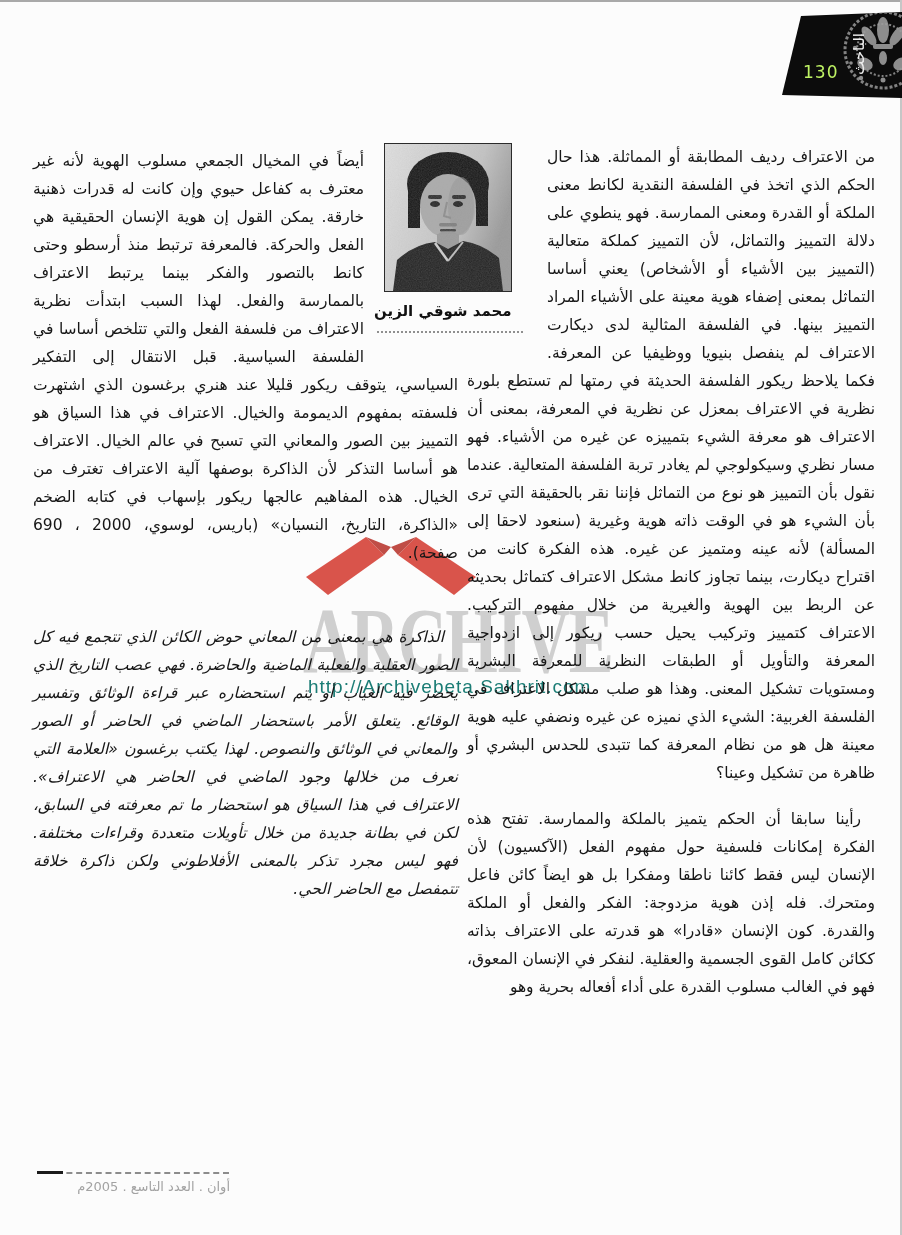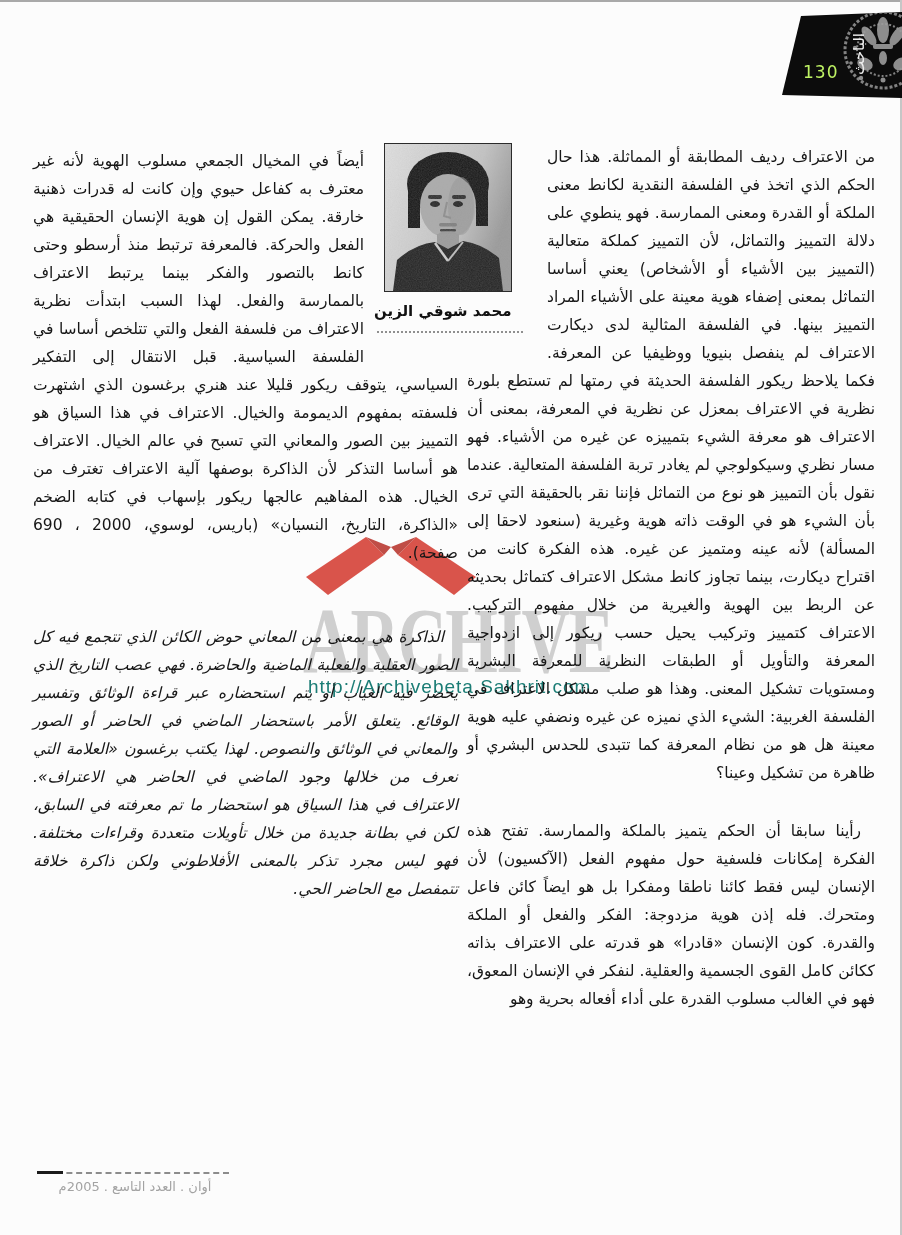--- a/index.html
+++ b/index.html
@@ -61,31 +61,31 @@
 
   
   .col{
     position:absolute; z-index:1; direction:rtl; text-align:justify;
     font-size:15.5px; line-height:28px; color:#161616;
   }
   .col p{margin:0; padding:0;}
   .col p.indent{text-indent:14px;}
   .col-right{left:467px; top:143px; width:408px;}
   .col-left{left:33px; top:147px; width:425px;}
-  .col-right p + p{margin-top:30px;}
+  .col-right p + p{margin-top:18px;}
   .col-left p + p{margin-top:56px;font-style:italic;}
   .spacer-right-col{float:left; width:80px; height:198px;}
   .spacer-left-col{float:right; width:94px; height:198px;}
 
   
   .footer-rule-dash{position:absolute; left:37px; top:1172px; width:192px; height:0; border-top:2px dashed #8c8c8c;}
   .footer-rule-solid{position:absolute; left:37px; top:1171px; width:26px; height:3px; background:#1b1b1b;}
   .footer-text{
     position:absolute; left:40px; top:1179px; width:190px;
-    direction:rtl; text-align:center; color:#a3a3a3; font-size:13px;
+    direction:rtl; color:#a3a3a3; font-size:13px;
   }
 </style>
 </head>
 <body>
 
 <div class="page">
 
   <div class="edge-top"></div>
   <div class="edge-right"></div>
 

